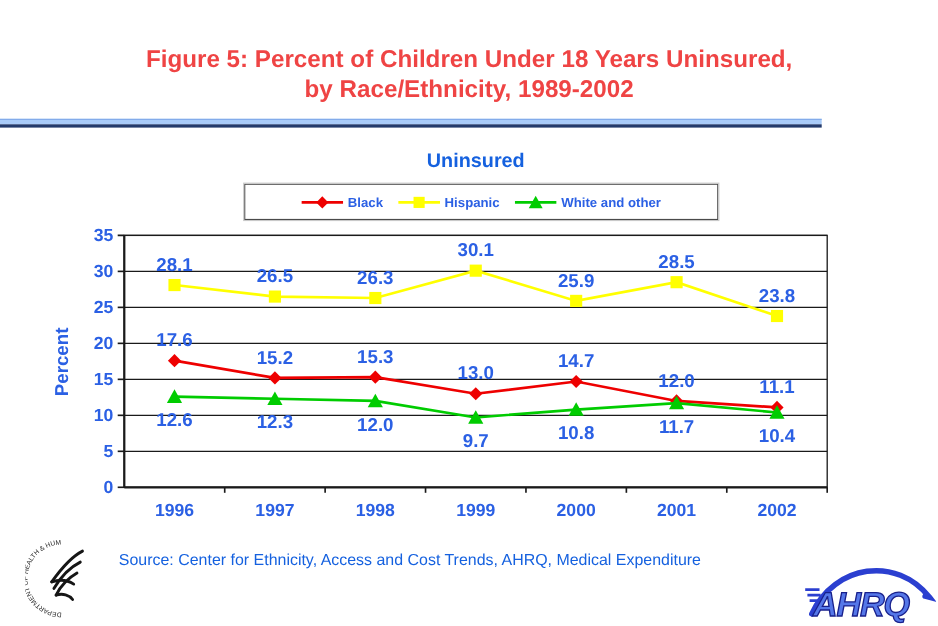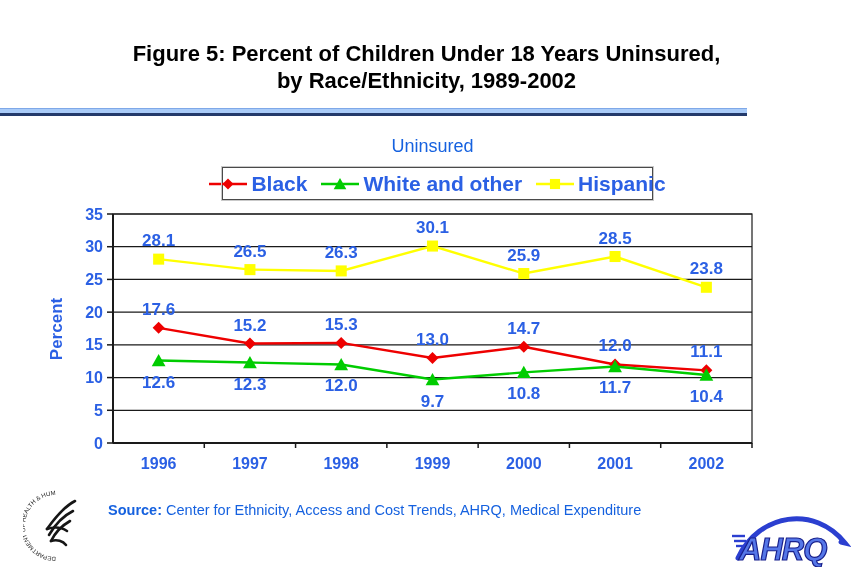--- a/index.html
+++ b/index.html
@@ -1,41 +1,41 @@
 <!DOCTYPE html>
 <html><head>
 <meta charset="utf-8">
 <style>
   * { margin:0; padding:0; box-sizing:border-box; }
   html,body { background:#fff; }
   body { font-family:"Liberation Sans", sans-serif; }
   .slide { position:relative; width:853px; height:569px; background:#fff; overflow:hidden; }
 
   .main-title { position:absolute; top:40px; left:0; width:853px; text-align:center;
-    color:#000000; font-weight:bold; font-size:22px; line-height:27px; }
+    color:#ef4444; font-weight:bold; font-size:22px; line-height:27px; }
 
   .divider { position:absolute; top:108px; left:0; width:747px; }
   .divider .lt { height:5px; background:#A9CBF8; border-top:1px solid #7FA8E8; }
   .divider .dk { height:3px; background:#233A6B; }
 
   .chart-title { position:absolute; top:136px; left:113px; width:639px; text-align:center;
-    color:#1561DF; font-weight:normal; font-size:18px; }
+    color:#1561DF; font-weight:bold; font-size:18px; }
 
   .legend { position:absolute; top:167px; left:222px; width:431px; height:33px;
     border:1px solid #4a4a4a; outline:1px solid #c9c9c9; background:#fff;
     display:flex; align-items:center; justify-content:center; gap:14px; }
   .legend-item { display:flex; align-items:center; gap:4px; }
-  .legend-label { color:#2B60E4; font-weight:bold; font-size:21px; white-space:nowrap; }
+  .legend-label { color:#2B60E4; font-weight:bold; font-size:12px; white-space:nowrap; }
 
   .chart-svg { position:absolute; top:195px; left:0; }
   .ylab { fill:#2B60E4; font-weight:bold; font-size:17px; font-family:"Liberation Sans",sans-serif; }
 
   .source { position:absolute; top:500px; left:108px; width:640px;
     color:#1561DF; font-size:14.5px; line-height:21px; }
-  .source b { font-weight:bold; }
+  .source b { font-weight:normal; }
   .source .l2 { display:block; }
 
   .hhs-logo { position:absolute; top:489px; left:23px; }
   .ahrq-logo { position:absolute; top:505px; left:731px; }
 </style>
 </head>
 <body>
 
 <div class="slide">
 
@@ -54,31 +54,31 @@
   <div class="legend">
       <span class="legend-item">
         <svg width="38" height="16">
           <line x1="0" y1="8" x2="38" y2="8" stroke="#EE0000" stroke-width="2.6"></line>
           <path d="M19,2.5 L24.5,8 L19,13.5 L13.5,8 Z" fill="#EE0000"></path>
         </svg>
         <span class="legend-label">Black</span>
       </span>
       <span class="legend-item">
         <svg width="38" height="16">
+          <line x1="0" y1="8" x2="38" y2="8" stroke="#FFFF00" stroke-width="2.6"></line>
+          <rect x="13.94" y="2.9399999999999995" width="10.120000000000001" height="10.120000000000001" fill="#FFFF00"></rect>
+        </svg>
+        <span class="legend-label">Hispanic</span>
+      </span>
+      <span class="legend-item">
+        <svg width="38" height="16">
           <line x1="0" y1="8" x2="38" y2="8" stroke="#00CC00" stroke-width="2.6"></line>
           <path d="M19,1.9499999999999993 L25.325,13.225 L12.675,13.225 Z" fill="#00CC00"></path>
         </svg>
         <span class="legend-label">White and other</span>
-      </span>
-      <span class="legend-item">
-        <svg width="38" height="16">
-          <line x1="0" y1="8" x2="38" y2="8" stroke="#FFFF00" stroke-width="2.6"></line>
-          <rect x="13.94" y="2.9399999999999995" width="10.120000000000001" height="10.120000000000001" fill="#FFFF00"></rect>
-        </svg>
-        <span class="legend-label">Hispanic</span>
       </span>
     </div>
 
   <svg class="chart-svg" width="800" height="300">
     <text class="ylab" transform="translate(62,134) rotate(-90)" text-anchor="middle">Percent</text>
     <g id="plot">
         <line x1="113" y1="215.28571428571428" x2="752" y2="215.28571428571428" stroke="#1a1a1a" stroke-width="1.2"></line>
         <line x1="113" y1="182.57142857142856" x2="752" y2="182.57142857142856" stroke="#1a1a1a" stroke-width="1.2"></line>
         <line x1="113" y1="149.85714285714286" x2="752" y2="149.85714285714286" stroke="#1a1a1a" stroke-width="1.2"></line>
         <line x1="113" y1="117.14285714285714" x2="752" y2="117.14285714285714" stroke="#1a1a1a" stroke-width="1.2"></line>

